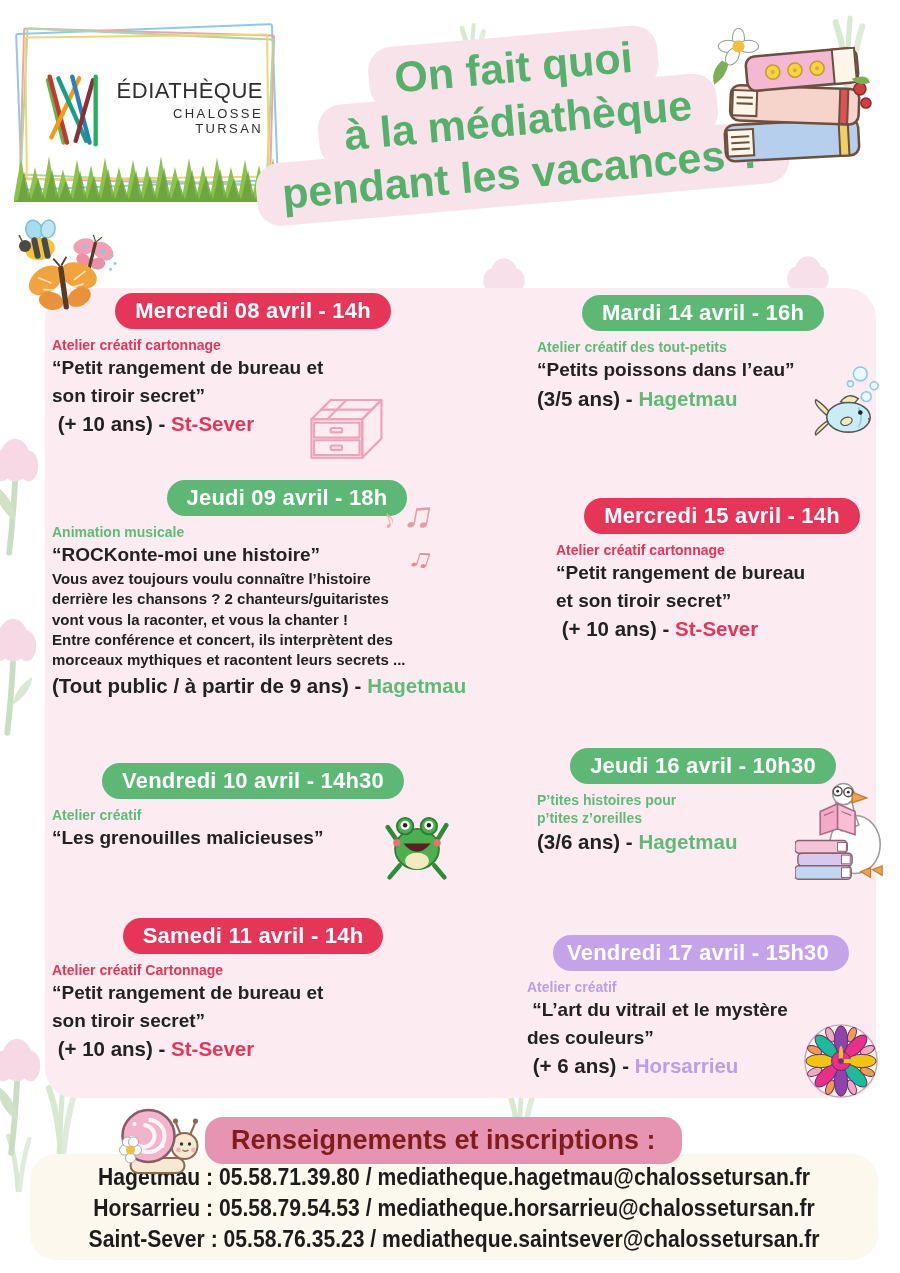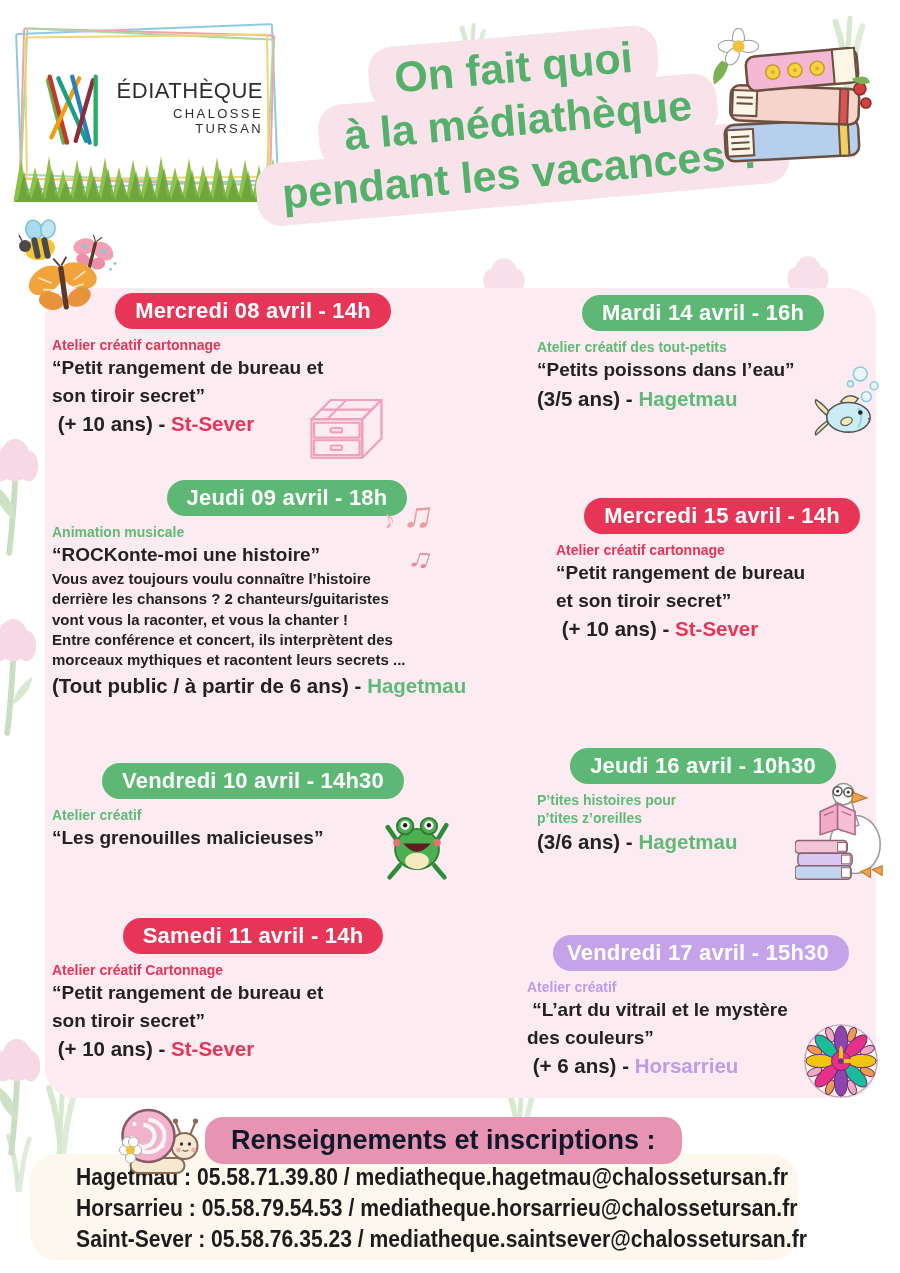--- a/index.html
+++ b/index.html
@@ -37,23 +37,23 @@
   .theme-red  .category,.theme-red  .loc{color:var(--red,#e73558);}
   .theme-green .category,.theme-green .loc{color:var(--green_text,#5fba78);}
   .theme-purple .category,.theme-purple .loc{color:var(--purple_text,#bb9de8);}
   .category{font-size:14px;line-height:1.3;margin-top:7px;white-space:pre-line;}
   .etitle{font-size:19px;line-height:1.45;white-space:pre-line;}
   .desc{font-size:15px;line-height:1.36;white-space:pre-line;}
   .audience{font-size:20.5px;line-height:1.45;}
   .evicon{position:absolute;}
 
   
-  .f-badge{position:absolute;left:205px;top:1117px;background:var(--footer_pink,#e794b2);color:#0f172a;
+  .f-badge{position:absolute;left:205px;top:1117px;background:var(--footer_pink,#e794b2);color:#7f1d1d;
     font-size:27px;font-weight:700;padding:8px 26px;border-radius:18px;z-index:4;white-space:nowrap;}
-  .contact{position:absolute;left:30px;top:1154px;width:768px;height:106px;background:var(--contact_bg,#fdf8ed);
+  .contact{position:absolute;left:30px;top:1154px;width:848px;height:106px;background:var(--contact_bg,#fdf8ed);
     border-radius:26px;z-index:3;display:flex;flex-direction:column;justify-content:center;}
   .contact .line{font-size:24px;font-weight:700;color:#1c1c1c;text-align:center;line-height:31px;
     transform:scaleX(.88);white-space:nowrap;}
 
   
   .deco{position:absolute;z-index:0;}
   .deco.front{z-index:3;}
   .notes{font-size:34px;color:#e89ba0;font-weight:700;}
   .notes span{display:inline-block;}
 </style>
@@ -255,21 +255,21 @@
 
   <div class="event theme-green" style="left:52px;top:480px;width:470px;">
     <div class="badge">Jeudi 09 avril - 18h</div>
     <div class="category">Animation musicale</div>
     <div class="etitle">“ROCKonte-moi une histoire”</div>
     <div class="desc">Vous avez toujours voulu connaître l’histoire
 derrière les chansons ? 2 chanteurs/guitaristes
 vont vous la raconter, et vous la chanter !
 Entre conférence et concert, ils interprètent des
 morceaux mythiques et racontent leurs secrets ...</div>
-    <div class="audience"><span>(Tout public / à partir de 6 ans) - </span><span class="loc">Hagetmau</span></div>
+    <div class="audience"><span>(Tout public / à partir de 9 ans) - </span><span class="loc">Hagetmau</span></div>
     <div class="evicon notes" style="left:330px;top:12px;width:90px;">
       <span style="transform:rotate(-18deg);font-size:26px;color:#eeb2b6;">♪</span>
       <span style="transform:rotate(10deg);font-size:40px;">♫</span><br>
       <span style="transform:rotate(18deg);font-size:30px;margin-left:28px;color:#e08e94;">♫</span>
     </div>
   </div>
 
   <div class="event theme-green" style="left:52px;top:763px;width:402px;">
     <div class="badge">Vendredi 10 avril - 14h30</div>
     <div class="category">Atelier créatif</div>

